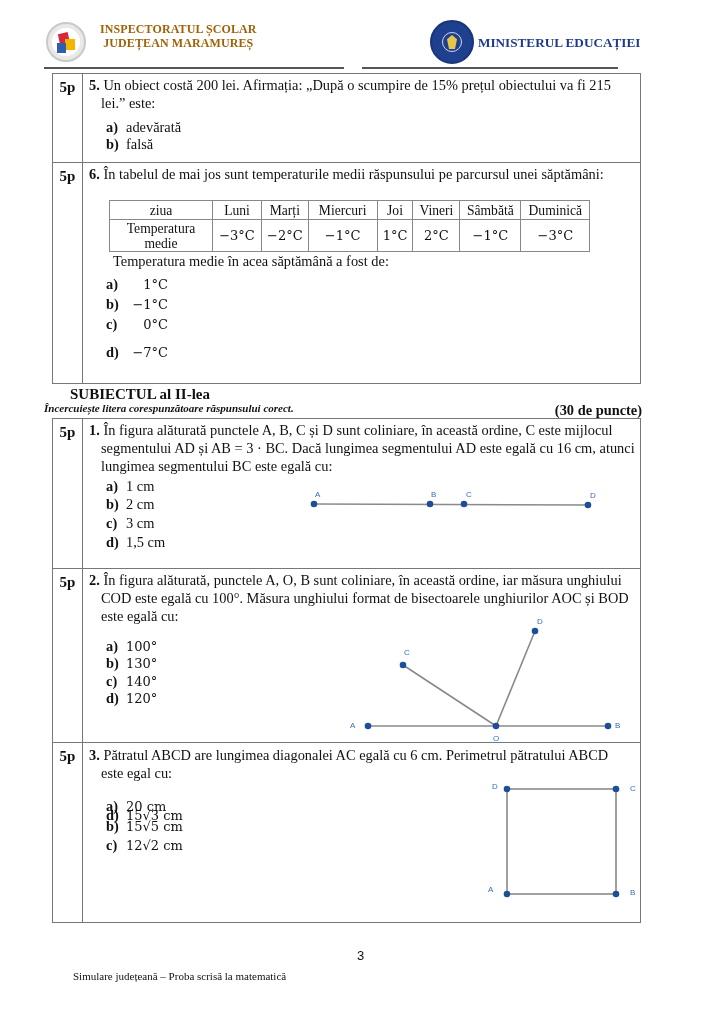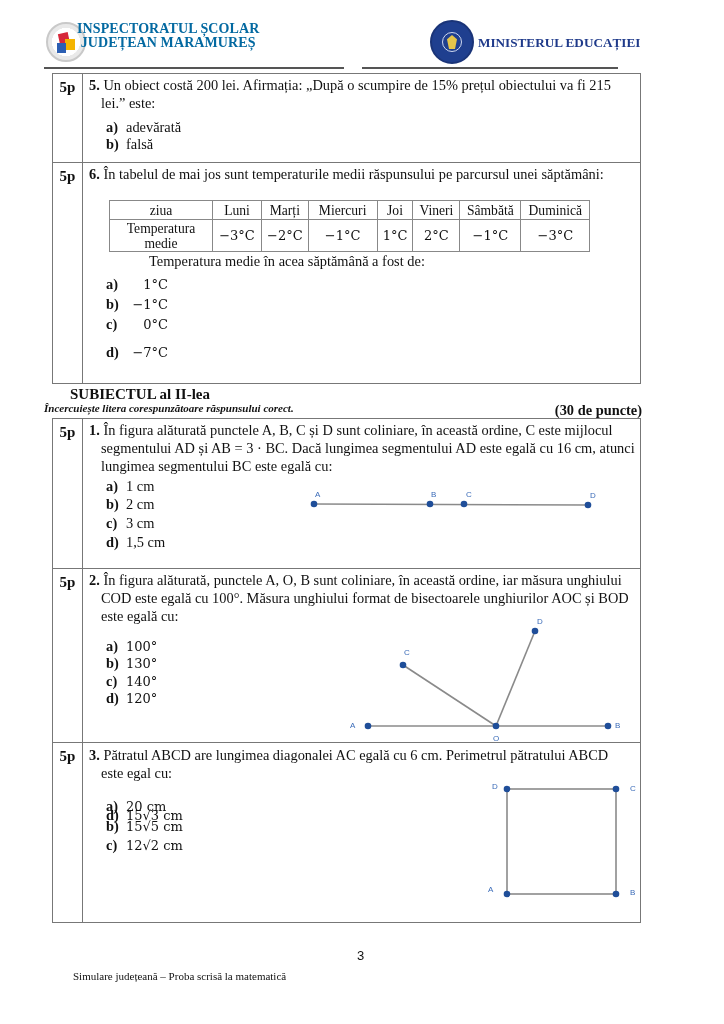--- a/index.html
+++ b/index.html
@@ -3,21 +3,21 @@
 <meta charset="utf-8">
 <style>
   html, body { margin:0; padding:0; background:#ffffff; }
   body { width:724px; height:1024px; position:relative; overflow:hidden; font-family:"Liberation Serif", serif; color:#111; }
   .abs { position:absolute; }
   
   .logo-left { left:46px; top:22px; width:40px; height:40px; border-radius:50%; border:2px solid #c9c9c9; background:radial-gradient(circle at 50% 50%, #fff 55%, #e9e9e9 56%); box-sizing:border-box; }
   .logo-left .b1 { position:absolute; left:11px; top:9px; width:10px; height:12px; background:#d6283a; transform:rotate(-12deg); }
   .logo-left .b2 { position:absolute; left:17px; top:15px; width:10px; height:11px; background:#f4b400; }
   .logo-left .b3 { position:absolute; left:9px; top:19px; width:9px; height:10px; background:#2c5fb3; }
-  .isj-title { left:77px; top:22px; font-weight:bold; font-size:14px; color:#0369a1; line-height:14px; text-align:center; letter-spacing:0.1px; }
+  .isj-title { left:100px; top:22px; font-weight:bold; font-size:12px; color:#a16207; line-height:14px; text-align:center; letter-spacing:0.1px; }
   .header-line-left { left:44px; top:67px; width:300px; height:2px; background:#555; }
   .logo-right { left:430px; top:20px; width:44px; height:44px; border-radius:50%; background:#1f3f8f; box-sizing:border-box; border:2px solid #1a3478; }
   .logo-right .inner { position:absolute; left:10px; top:10px; width:20px; height:20px; border-radius:50%; border:1.5px solid #cfd8ef; box-sizing:border-box; }
   .logo-right .eagle { position:absolute; left:15px; top:13px; width:10px; height:14px; background:#e5c54a; clip-path:polygon(50% 0,100% 30%,80% 100%,20% 100%,0 30%); }
   .min-title { left:478px; top:35px; font-weight:bold; font-size:13.2px; color:#1f3a8a; }
   .header-line-right { left:362px; top:67px; width:256px; height:2px; background:#555; }
 
   
   .qbox { position:absolute; border:1px solid #777; box-sizing:border-box; }
   .qbox .pts { position:absolute; left:0; top:0; bottom:0; width:30px; border-right:1px solid #777; font-weight:bold; font-size:15px; text-align:center; padding-top:5px; box-sizing:border-box; }
@@ -97,21 +97,21 @@
     <td class="m">−3°C</td>
     <td class="m">−2°C</td>
     <td class="m">−1°C</td>
     <td class="m">1°C</td>
     <td class="m">2°C</td>
     <td class="m">−1°C</td>
     <td class="m">−3°C</td>
   </tr>
 </tbody>
   </table>
-<div class="qtext" style="left:113px; top:252px;margin-left:36px;">Temperatura medie în acea săptămână a fost de:</div>
+<div class="qtext" style="left:113px; top:252px;">Temperatura medie în acea săptămână a fost de:</div>
 <div class="opt" style="left:106px; top:275px;"><span class="lbl">a)</span><span class="m" style="display:inline-block;width:42px;text-align:right;">1°C</span></div>
 <div class="opt" style="left:106px; top:295px;"><span class="lbl">b)</span><span class="m" style="display:inline-block;width:42px;text-align:right;">−1°C</span></div>
 <div class="opt" style="left:106px; top:315px;"><span class="lbl">c)</span><span class="m" style="display:inline-block;width:42px;text-align:right;">0°C</span></div>
 <div class="opt" style="left:106px; top:335px;"><span class="lbl">d)</span><span class="m" style="display:inline-block;width:42px;text-align:right;margin-top:8px;">−7°C</span></div>
 
 <div class="abs section-title">SUBIECTUL al II-lea</div>
 <div class="abs section-instr">Încercuiește litera corespunzătoare răspunsului corect.</div>
 <div class="abs section-pts">(30 de puncte)</div>
 
 <div class="qbox" style="left:52px; top:418px; width:589px; height:151px;">

